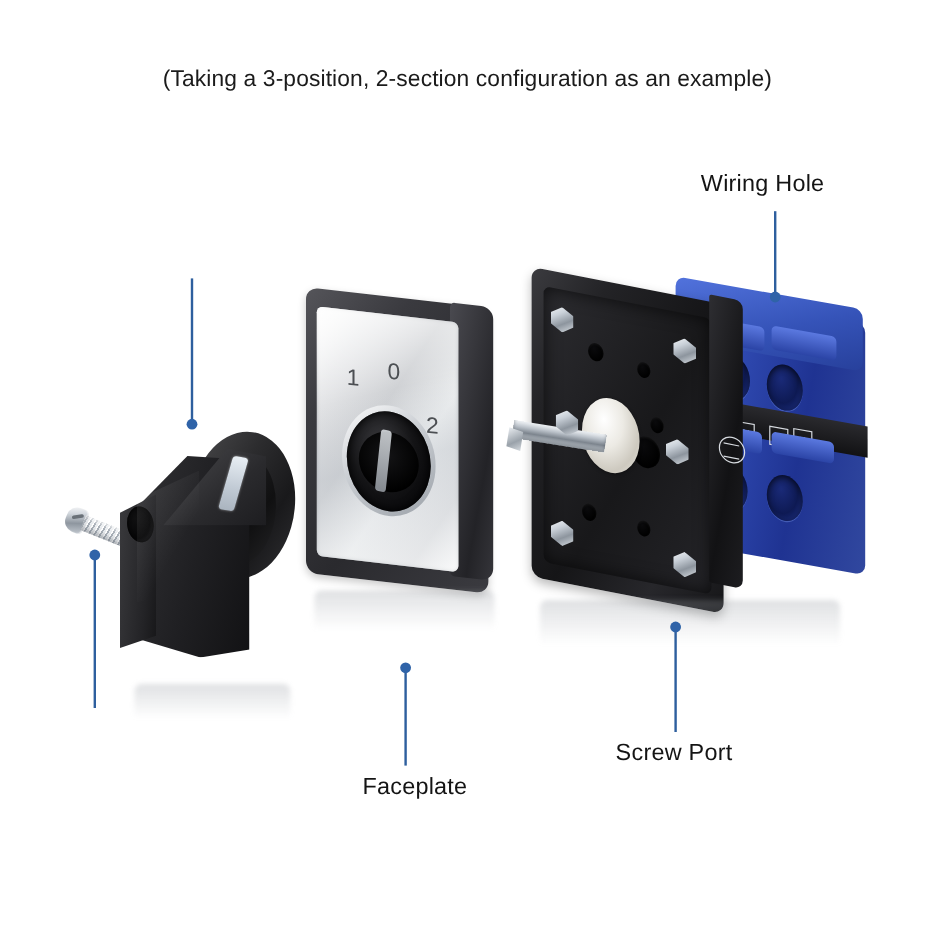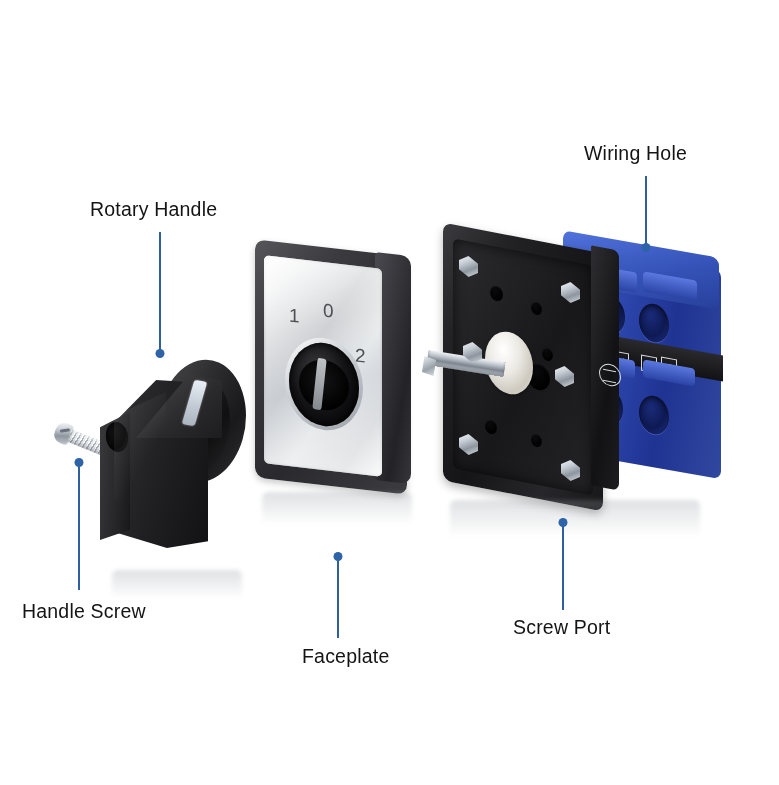--- a/index.html
+++ b/index.html
@@ -348,20 +348,21 @@
     background:linear-gradient(180deg,rgba(150,155,162,.30),rgba(255,255,255,0) 72%);
     filter:blur(2px);
     border-radius:6px;
   }
 </style>
 </head>
 <body>
 
 <div id="stage">
 
+  <div class="caption">(Taking a 3-position, 2-section configuration as an example)</div>
 
   <div id="screw">
     <div class="head"></div>
     <div class="slot"></div>
     <div class="shaft"></div>
     <div class="tip"></div>
   </div>
 
   <div id="knob">
     <div class="collar"></div>
@@ -429,27 +430,25 @@
     <div class="cornerscrew cs5"></div>
     <div class="cornerscrew cs6"></div>
     <div class="cornerscrew cs3"></div>
     <div class="cornerscrew cs4"></div>
   </div>
 
   <div class="reflect" style="left:112px;top:570px;width:130px;height:40px;"></div>
   <div class="reflect" style="left:262px;top:492px;width:150px;height:46px;"></div>
   <div class="reflect" style="left:450px;top:500px;width:250px;height:52px;"></div>
 
-  <div class="label" style="left:90px;top:198px;">Rotary Handle</div>
   <div class="leader down" style="left:159px;top:232px;height:122px;"></div>
 
   <div class="label" style="left:584px;top:142px;">Wiring Hole</div>
   <div class="leader down" style="left:645px;top:176px;height:72px;"></div>
 
-  <div class="label" style="left:22px;top:600px;">Handle Screw</div>
   <div class="leader up" style="left:78px;top:462px;height:128px;"></div>
 
   <div class="label" style="left:302px;top:645px;">Faceplate</div>
   <div class="leader up" style="left:337px;top:556px;height:82px;"></div>
 
   <div class="label" style="left:513px;top:616px;">Screw Port</div>
   <div class="leader up" style="left:562px;top:522px;height:88px;"></div>
 
 </div>
 

